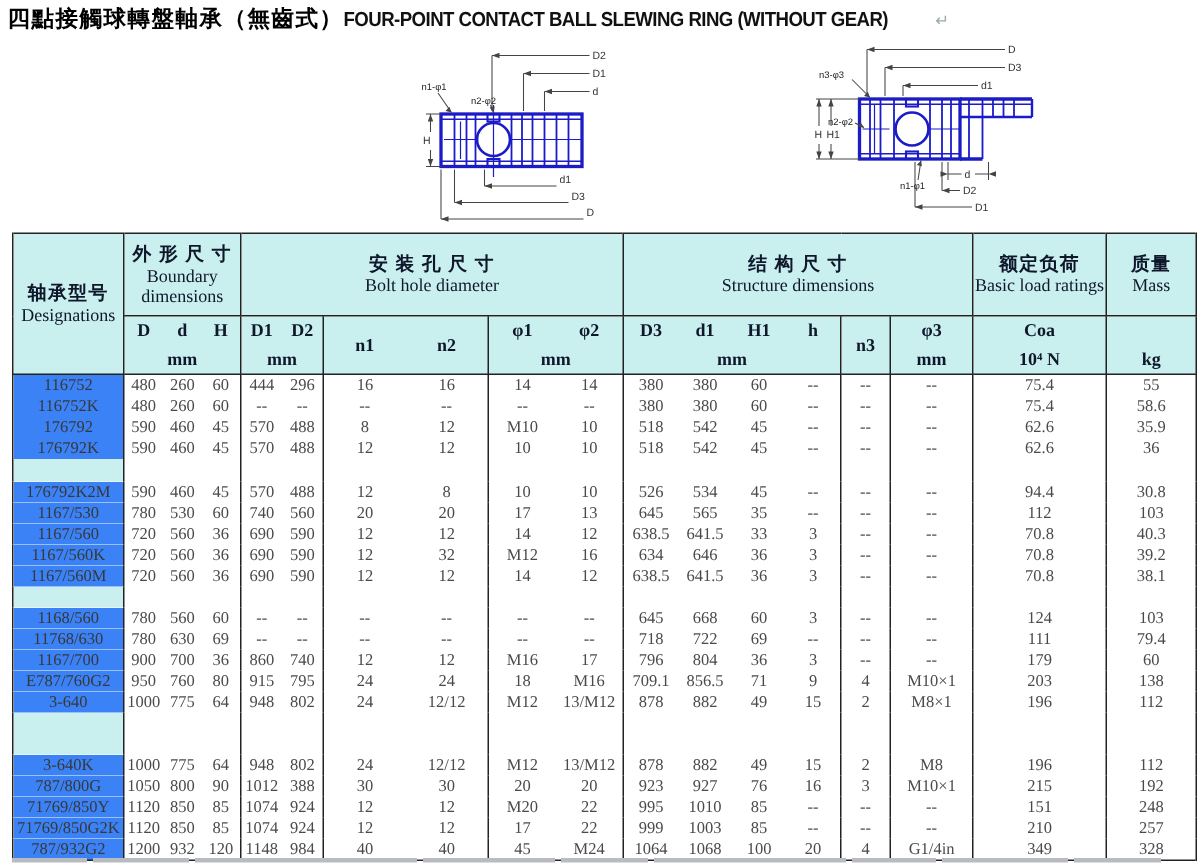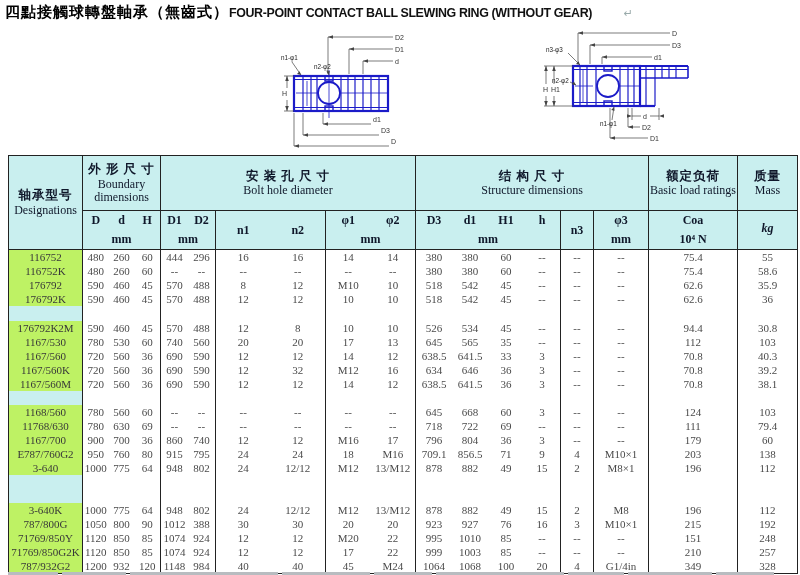--- a/index.html
+++ b/index.html
@@ -24,23 +24,23 @@
           vertical-align:middle;text-align:center;}
   tr.h1 td,tr.h2 td{background:#c9efef;border-bottom:1px solid #222;color:#0f172a;}
   tr.h1{height:55px;} tr.h2{height:38px;}
   .hzh{font-size:12.5px;font-weight:bold;letter-spacing:1px;line-height:1.25;}
   .hen{font-size:12px;font-weight:normal;line-height:1.1;}
   .wrapany{overflow-wrap:anywhere;}
   .sub{font-size:12px;font-weight:bold;}
   .colwrap{display:flex;flex-direction:column;justify-content:space-around;height:38px;}
   .frow{display:flex;width:100%;}
   .frow span{flex:1;text-align:center;}
-  .bottomcell{display:flex;flex-direction:column;justify-content:flex-end;height:38px;padding-bottom:13px;box-sizing:border-box;font-style:italic;}
+  .bottomcell{display:flex;flex-direction:column;justify-content:flex-end;height:38px;padding-bottom:2px;box-sizing:border-box;}
   tr.row td{height:14px;font-size:11px;line-height:13px;color:#4a4a4a;}
-  tr.row td.des{background:#bef264;color:#383838;}
+  tr.row td.des{background:#3b82f6;color:#383838;}
   tr.sp td{border-top:none;border-bottom:none;}
   tr.sp td.des{background:#c9efef;}
   
   .strip{position:absolute;left:8px;top:572px;height:4px;display:flex;gap:4px;}
   .strip div{background:#b8bcc0;height:4px;}
 </style>
 </head>
 <body>
 
 <div class="title">

